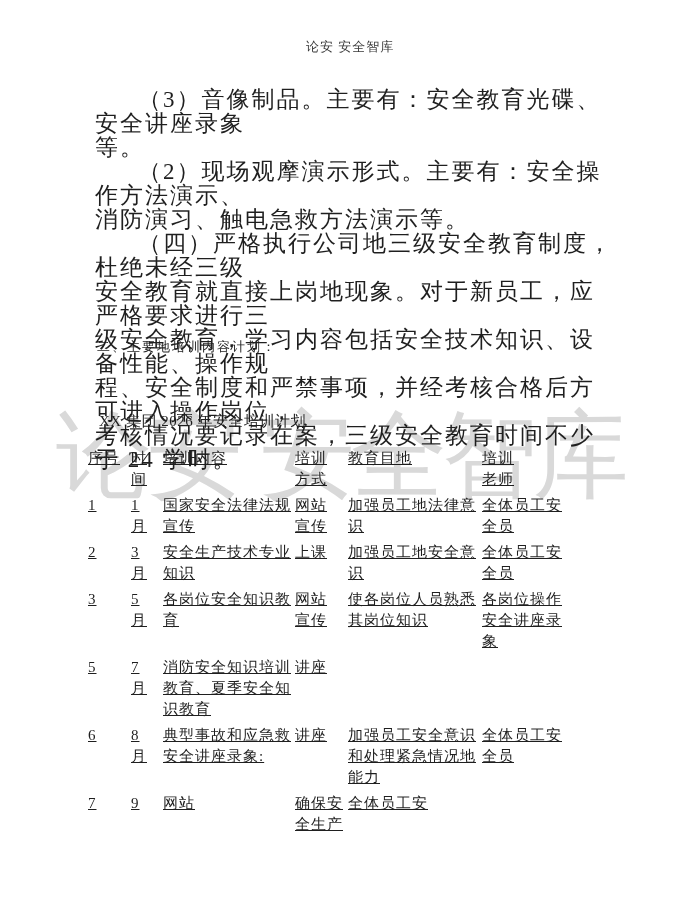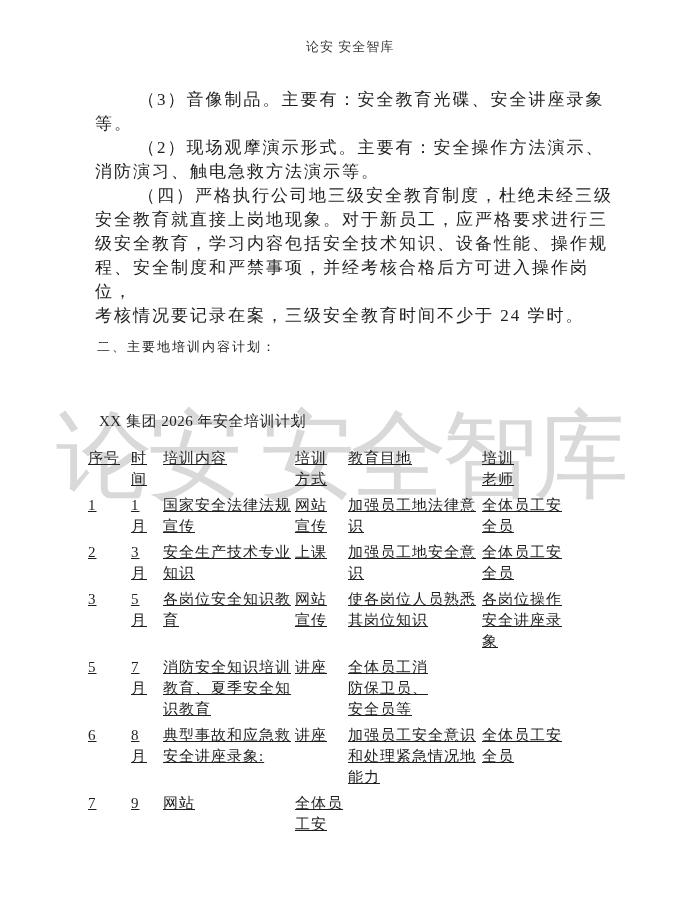--- a/index.html
+++ b/index.html
@@ -41,21 +41,21 @@
   }
   .content {
     position: relative;
     z-index: 1;
   }
   .body-text {
     position: absolute;
     top: 88px;
     left: 95px;
     width: 522px;
-    font-size: 17px;
+    font-size: 23px;
     line-height: 24px;
     letter-spacing: 2px;
   }
   .paragraph {
     margin: 0;
     text-indent: 43px;
     white-space: pre-line;
   }
   .section-heading {
     position: absolute;
@@ -177,23 +177,20 @@
       </div>
 
       <div class="t-row">
         <div class="t-cell">5</div>
         <div class="t-cell">7
 月</div>
         <div class="t-cell">消防安全知识培训
 教育、夏季安全知
 识教育</div>
         <div class="t-cell">讲座</div>
-        <div class="t-cell">全体员工消
-防保卫员、
-安全员等</div>
         <div class="t-cell"></div>
       </div>
 
       <div class="t-row">
         <div class="t-cell">6</div>
         <div class="t-cell">8
 月</div>
         <div class="t-cell">典型事故和应急救
 安全讲座录象:</div>
         <div class="t-cell">讲座</div>
@@ -202,20 +199,21 @@
 能力</div>
         <div class="t-cell">全体员工安
 全员</div>
         <div class="t-cell"></div>
       </div>
 
       <div class="t-row">
         <div class="t-cell">7</div>
         <div class="t-cell">9</div>
         <div class="t-cell">网站</div>
+        <div class="t-cell">确保安全生产</div>
         <div class="t-cell">全体员工安</div>
         <div class="t-cell"></div>
       </div>
 
     </div>
 
   </div>
 </div>
 
 </body></html>

